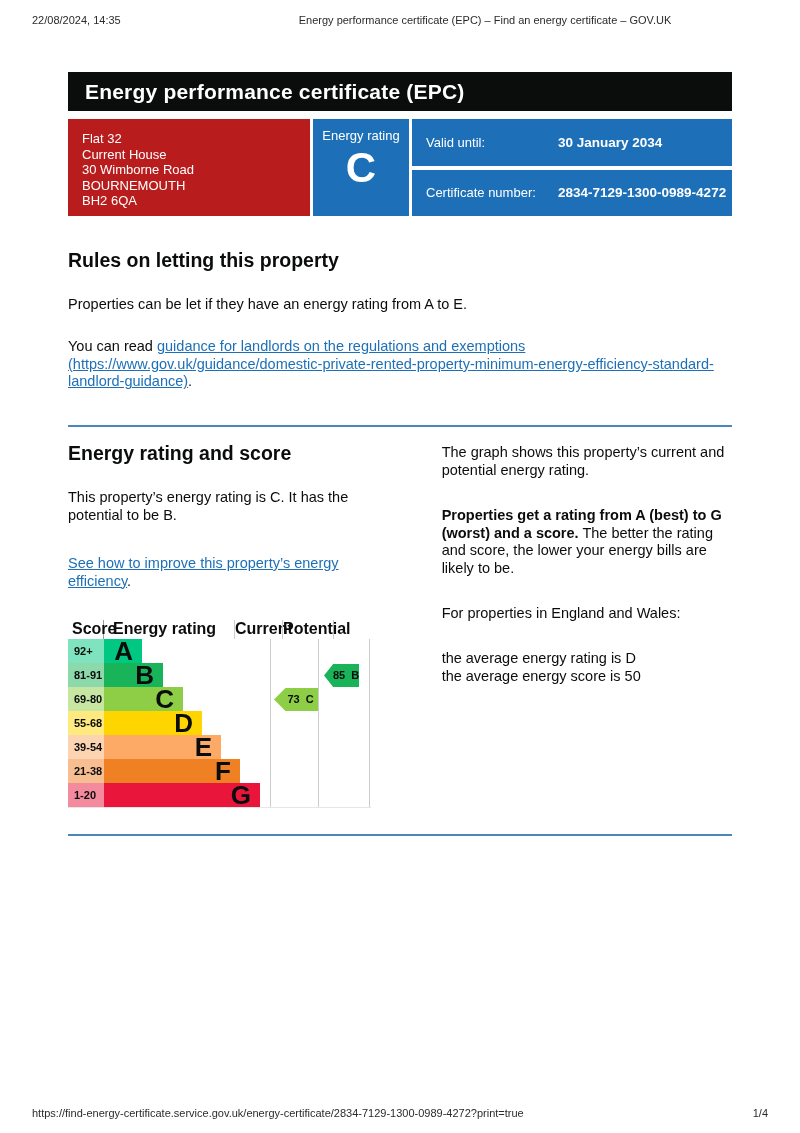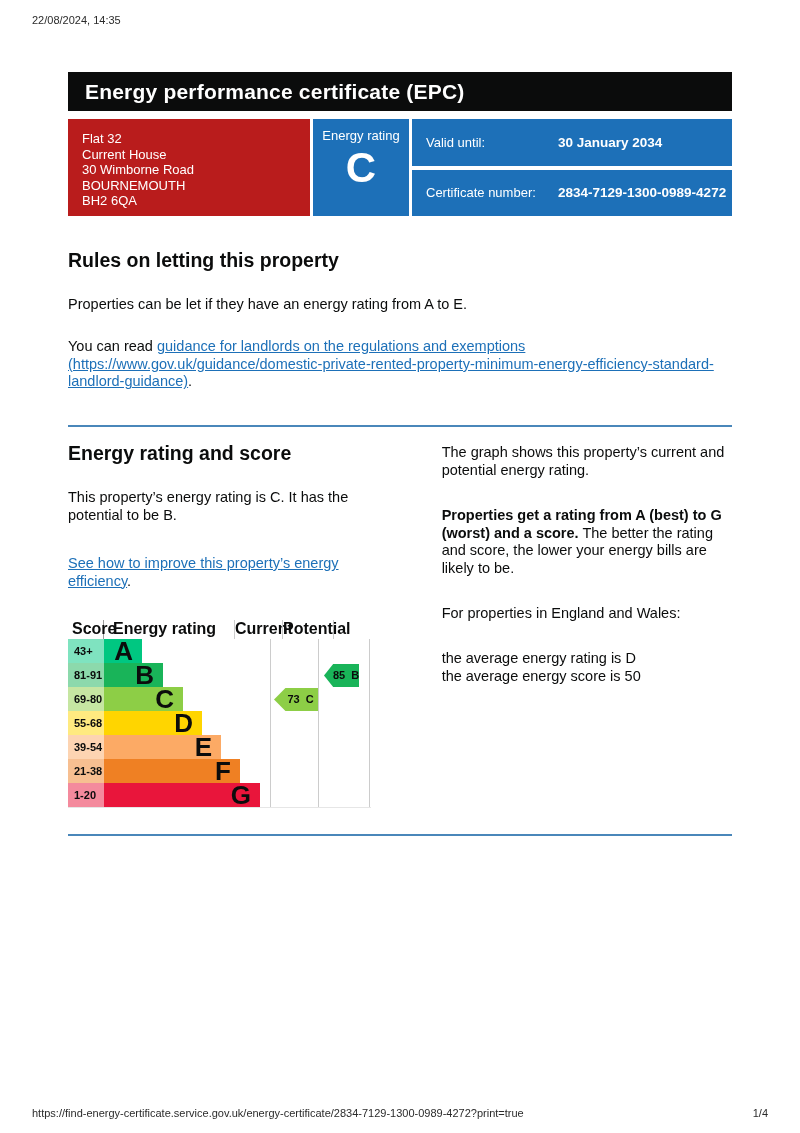--- a/index.html
+++ b/index.html
@@ -111,20 +111,21 @@
     display:flex; padding:0 32px;
     font-size:11px; color:#2b2b2b;
   }
   .print-footer .pf-url { flex:1; }
 </style>
 </head>
 <body>
 
 <div class="print-header">
   <div class="ph-date">22/08/2024, 14:35</div>
+  <div class="ph-title">Energy performance certificate (EPC) – Find an energy certificate – GOV.UK</div>
 </div>
 
 <div class="content">
 
   <div class="banner">
     <h1>Energy performance certificate (EPC)</h1>
   </div>
 
   <div class="summary-row">
     <div class="address-box">
@@ -165,21 +166,21 @@
 
       <div class="epc-chart">
         <div class="epc-header">
           <div class="eh-score">Score</div>
           <div class="eh-rating">Energy rating</div>
           <div class="eh-current">Current</div>
           <div class="eh-potential">Potential</div>
         </div>
         <div>
             <div class="epc-row">
-              <div class="epc-score" style="background: rgb(127, 227, 192);">43+</div>
+              <div class="epc-score" style="background: rgb(127, 227, 192);">92+</div>
               <div class="epc-band-area">
                 <div class="epc-band" style="width: 38px; background: rgb(0, 199, 129);">A</div>
               </div>
               <div class="epc-col current"></div>
               <div class="epc-col potential"></div>
             </div>
             <div class="epc-row">
               <div class="epc-score" style="background: rgb(140, 217, 172);">81-91</div>
               <div class="epc-band-area">
                 <div class="epc-band" style="width: 59px; background: rgb(25, 180, 89);">B</div>

